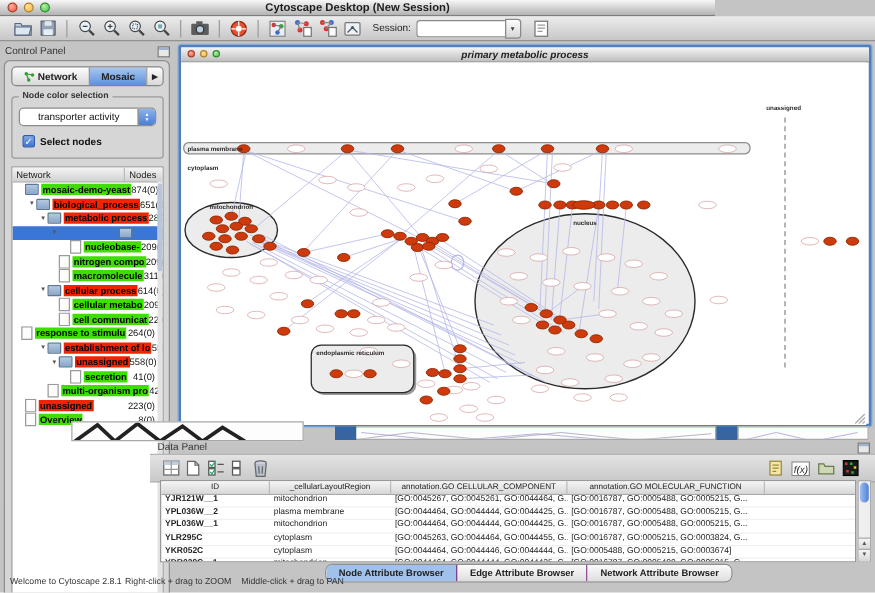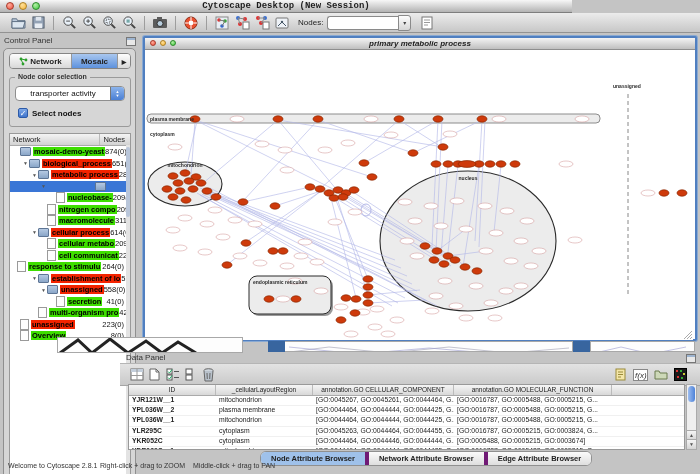--- a/index.html
+++ b/index.html
@@ -1,20 +1,20 @@
 <!DOCTYPE html>
 <html><head>
 <meta charset="utf-8">
 <style>
   html,body{margin:0;padding:0;}
   body{width:700px;height:474px;position:relative;overflow:hidden;
        font-family:"Liberation Sans",sans-serif;background:#c4c4c4;}
   
   .titlebar{position:absolute;left:0;top:0;width:572px;height:12px;
-    background:linear-gradient(#f7f7f7,#b3b3b3);border-bottom:1px solid #7e7e7e;font-family:Liberation Mono, monospace;}
+    background:linear-gradient(#f7f7f7,#b3b3b3);border-bottom:1px solid #7e7e7e;}
   .lights{position:absolute;left:6px;top:2px;display:flex;gap:5px;}
   .light{width:8px;height:8px;border-radius:50%;box-sizing:border-box;}
   .l-red{background:radial-gradient(circle at 35% 30%,#ffb0a0,#ee4f3d);border:1px solid #a93a2b;}
   .l-yel{background:radial-gradient(circle at 35% 30%,#ffe09a,#f6b73c);border:1px solid #ad8024;}
   .l-grn{background:radial-gradient(circle at 35% 30%,#b7f0a8,#3ec93f);border:1px solid #2d8a2a;}
   .title-text{position:absolute;left:0;top:1px;width:100%;text-align:center;
     font-size:9px;font-weight:bold;color:#1d1d1d;}
   .toolbar{position:absolute;left:0;top:13px;width:700px;height:20px;
     background:linear-gradient(#ececec,#c7c7c7);border-bottom:1px solid #929292;
     display:flex;align-items:center;padding-left:8px;box-sizing:border-box;}
@@ -105,21 +105,21 @@
   .dt-cell.id{font-weight:bold;}
   .vsb{position:absolute;left:566px;top:32px;width:11px;height:66px;background:#efefef;
     border:1px solid #aaa;box-sizing:border-box;}
   .vsb-thumb{position:absolute;left:1px;top:1px;width:7px;height:16px;border-radius:4px;
     background:linear-gradient(90deg,#9dbdf0,#4d82d8);}
   .vsb-btn{position:absolute;left:0;width:9px;height:9px;font-size:5px;color:#555;
     text-align:center;line-height:9px;background:linear-gradient(#f5f5f5,#d5d5d5);border-top:1px solid #aaa;}
   .dp-tabs{position:absolute;left:140px;top:99px;display:flex;border:1px solid #909090;
     border-radius:6px;overflow:hidden;height:13px;background:#fff;}
   .dp-tab{font-size:7.5px;color:#222;padding:0 10px;display:flex;align-items:center;
-    background:linear-gradient(#fbfbfb,#dedede);border-right:4px solid #701a75;font-weight:bold;}
+    background:linear-gradient(#fbfbfb,#dedede);border-right:1px solid #701a75;font-weight:bold;}
   .dp-tab:last-child{border-right:none;}
   .dp-tab.active{background:#9fc1ea;}
   
   .status{position:absolute;top:462px;font-size:7px;color:#333;}
   svg text{font-family:"Liberation Sans",sans-serif;}
 </style>
 </head>
 <body>
 
 <div class="titlebar">
@@ -226,21 +226,21 @@
       </svg>
   </div>
   <div class="toolbtn">
     <svg width="14" height="14" viewBox="0 0 14 14">
         <rect x="1" y="2" width="12" height="10" rx="1" fill="#eef2f7" stroke="#777"></rect>
         <path d="M3 10l4-4 4 4" fill="none" stroke="#456"></path>
         <circle cx="7" cy="6" r="1.2" fill="#456"></circle>
       </svg>
   </div>
   <div class="search-wrap">
-    <span class="search-label">Nodes:</span>
+    <span class="search-label">Session:</span>
     <input class="search-input" value="" style="">
     <div class="search-dd">
       <span>▾</span>
     </div>
   </div>
   <div class="toolbtn" style="margin-left:6px">
     <svg width="14" height="14" viewBox="0 0 14 14">
         <rect x="2" y="1" width="10" height="12" fill="#fff" stroke="#777"></rect>
         <line x1="4" y1="4" x2="10" y2="4" stroke="#999"></line>
         <line x1="4" y1="6.5" x2="10" y2="6.5" stroke="#999"></line>
@@ -753,20 +753,20 @@
         </div>
       </div>
   </div>
   <div class="vsb">
     <div class="vsb-thumb"></div>
     <div class="vsb-btn" style="bottom:9px;">▲</div>
     <div class="vsb-btn" style="bottom:0;">▼</div>
   </div>
   <div class="dp-tabs" id="dp-tabs">
       <div class="dp-tab active">Node Attribute Browser</div>
+      <div class="dp-tab">Edge Attribute Browser</div>
       <div class="dp-tab">Network Attribute Browser</div>
-      <div class="dp-tab">Edge Attribute Browser</div>
     </div>
 </div>
 
 <div class="status" style="left:8px;">Welcome to Cytoscape 2.8.1</div>
 <div class="status" style="left:100px;">Right-click + drag to ZOOM</div>
 <div class="status" style="left:193px;">Middle-click + drag to PAN</div>
 
 </body></html>

